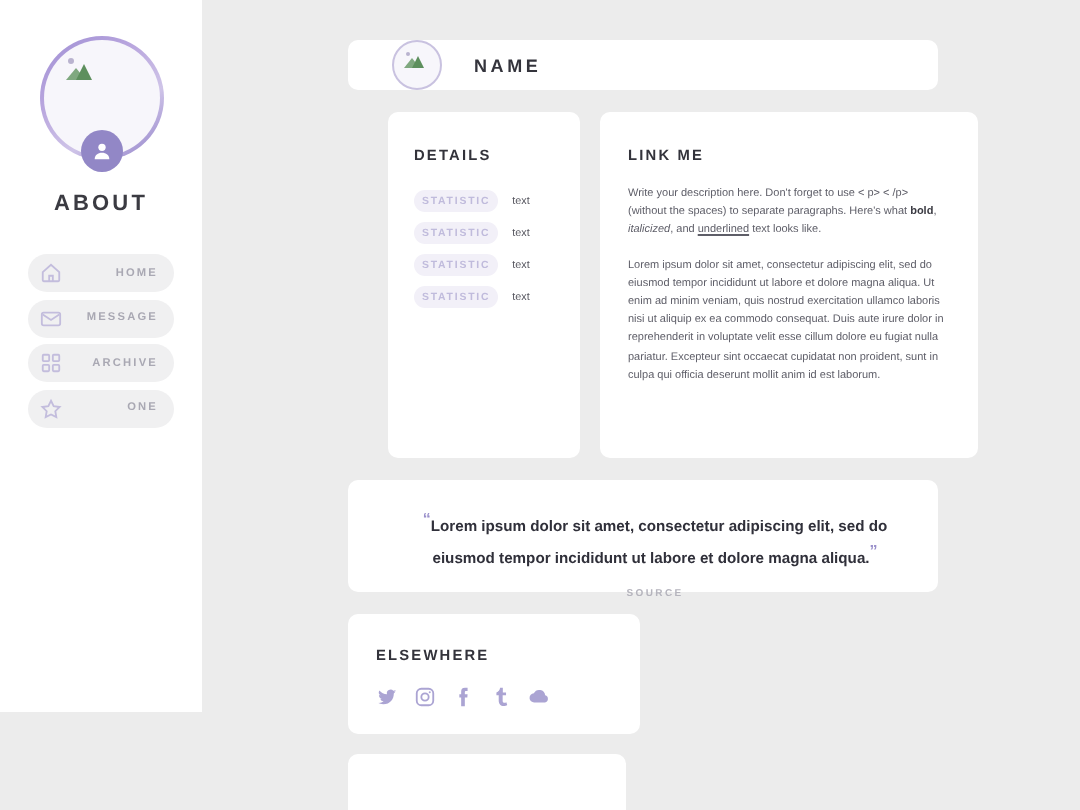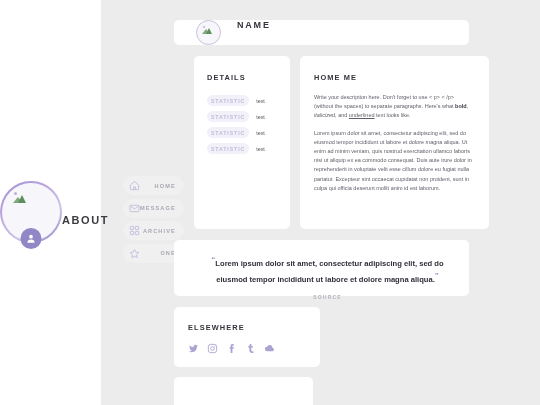--- a/index.html
+++ b/index.html
@@ -6,24 +6,24 @@
   html, body {
     width: 540px; height: 405px;
     overflow: hidden;
     background: #ececec;
     font-family: "Liberation Sans", sans-serif;
   }
   #app { position: relative; width: 540px; height: 405px; display: flex; }
 
   
   #sidebar {
-    width: 101px; height: 405px;
+    width: 101px; height: 356px;
     background: #ffffff;
     flex: 0 0 101px;
-    display: flex; flex-direction: row; align-items: center;
+    display: flex; flex-direction: column; align-items: center;
     padding-top: 18px;
     text-align: right;
   }
   .avatar-wrap { position: relative; width: 62px; height: 62px; }
   .avatar-ring {
     width: 62px; height: 62px; border-radius: 50%;
     background: linear-gradient(145deg,#9f8fd4 0%, #b9a6de 35%, #cfc4e8 65%, #8f7fc8 100%);
     padding: 2px;
   }
   .avatar-inner {
@@ -67,21 +67,21 @@
 
   
   #main {
     flex: 1; height: 405px; padding: 20px 0 0 73px;
     display: flex; flex-direction: column; gap: 11px;
     overflow: hidden;
   }
   .card { background: #ffffff; border-radius: 5px; width: 295px; }
 
   
-  #name-card { height: 55px; display: flex; padding-left: 22px; gap: 16px; }
+  #name-card { height: 55px; display: flex; align-items: center; padding-left: 22px; gap: 16px; }
   .name-avatar {
     width: 25px; height: 25px; border-radius: 50%;
     background: #f7f6fb; border: 1px solid #c9c2e0;
     display:flex; align-items:flex-start; justify-content:flex-start;
     padding: 5px 0 0 5px;
   }
   .name-avatar .broken-img { width: 9px; height: 8px; }
   .name-avatar .mt { border-left-width:4px; border-right-width:4px; border-bottom-width:5px;}
   .name-avatar .mt2 { left:4px; border-left-width:3px; border-right-width:3px; border-bottom-width:6px;}
   .name-avatar .sun { width:2px; height:2px; }
@@ -225,21 +225,21 @@
             <span class="stat-val">text</span>
           </div>
           <div class="stat-row">
             <span class="stat-key">STATISTIC</span>
             <span class="stat-val">text</span>
           </div>
         </div>
       </section>
 
       <section class="card" id="about-card">
-        <div class="sec-title">HOME ME</div>
+        <div class="sec-title">LINK ME</div>
         <div class="about-body">
           <p><span>Write your description here. Don't forget to use &lt; p&gt; &lt; /p&gt; (without the spaces) to separate paragraphs. Here's what </span><b>bold</b><span>, </span><i>italicized</i><span>, and </span><u>underlined</u><span> text looks like.</span></p>
           <p>Lorem ipsum dolor sit amet, consectetur adipiscing elit, sed do eiusmod tempor incididunt ut labore et dolore magna aliqua. Ut enim ad minim veniam, quis nostrud exercitation ullamco laboris nisi ut aliquip ex ea commodo consequat. Duis aute irure dolor in reprehenderit in voluptate velit esse cillum dolore eu fugiat nulla pariatur. Excepteur sint occaecat cupidatat non proident, sunt in culpa qui officia deserunt mollit anim id est laborum.</p>
         </div>
       </section>
 
     </div>
 
     <section class="card" id="quote-card">
       <div id="quote-line"><span class="qmark">“</span><span>Lorem ipsum dolor sit amet, consectetur adipiscing elit, sed do eiusmod tempor incididunt ut labore et dolore magna aliqua.</span><span class="qmark">”</span></div>

